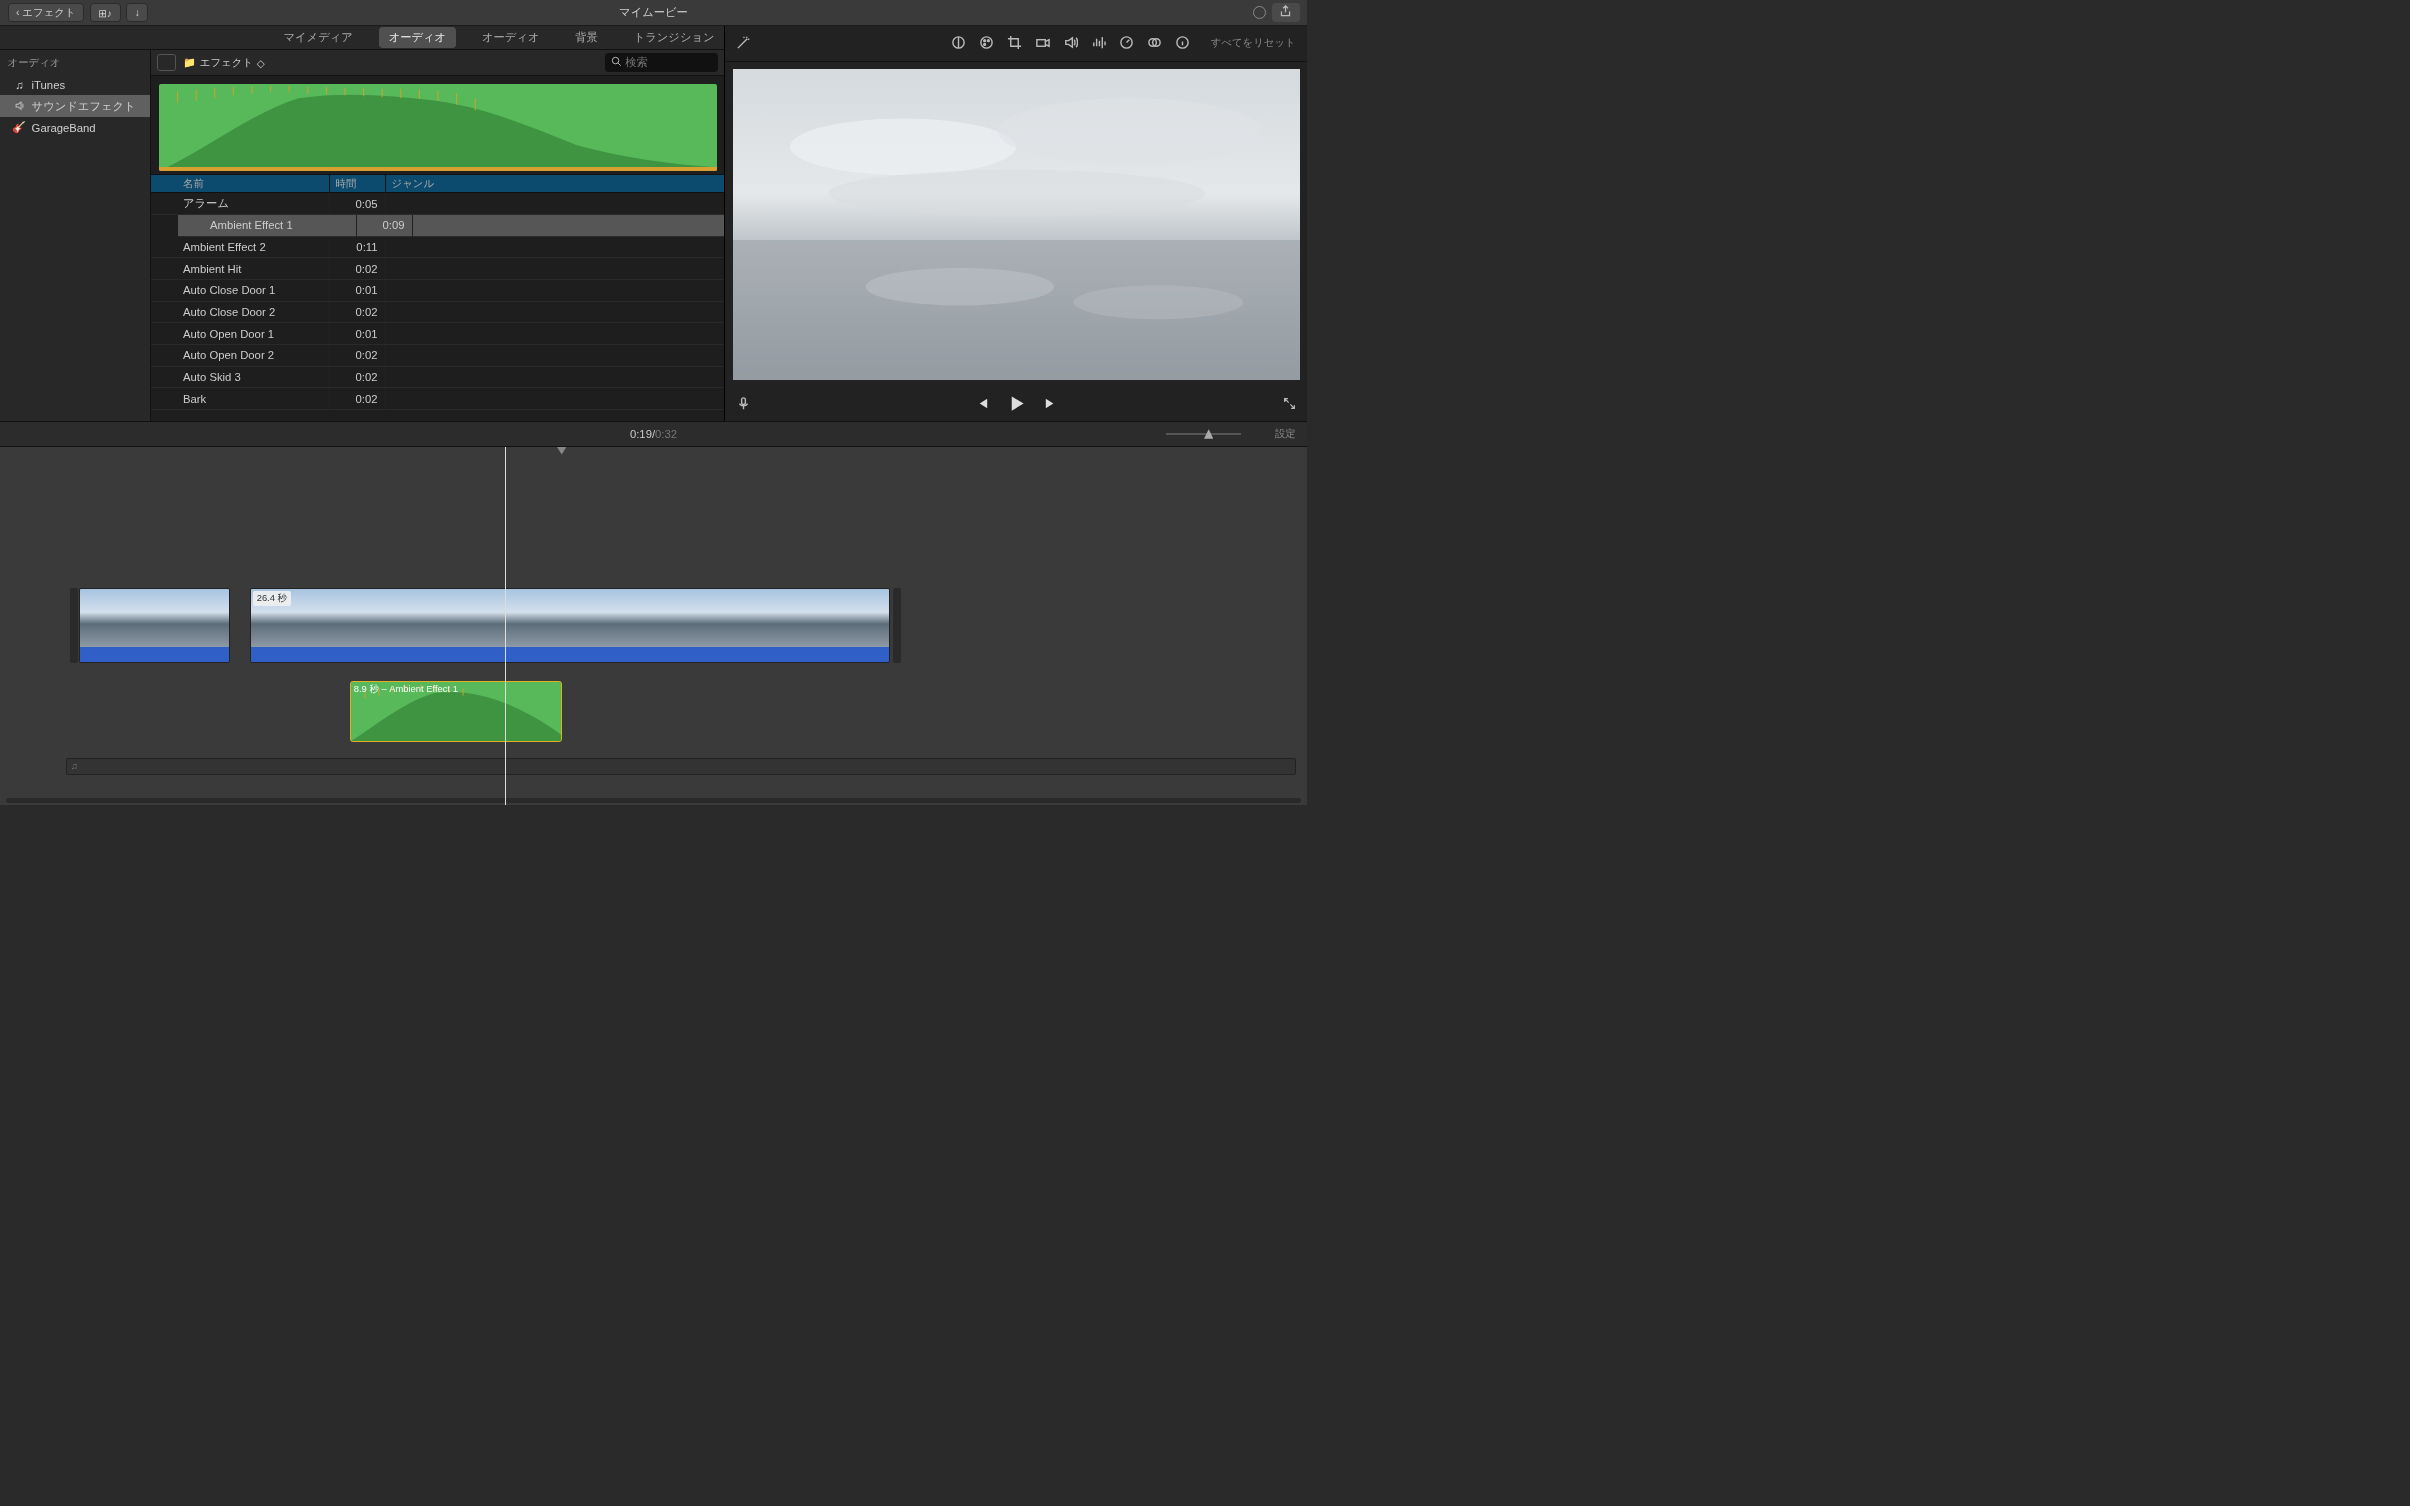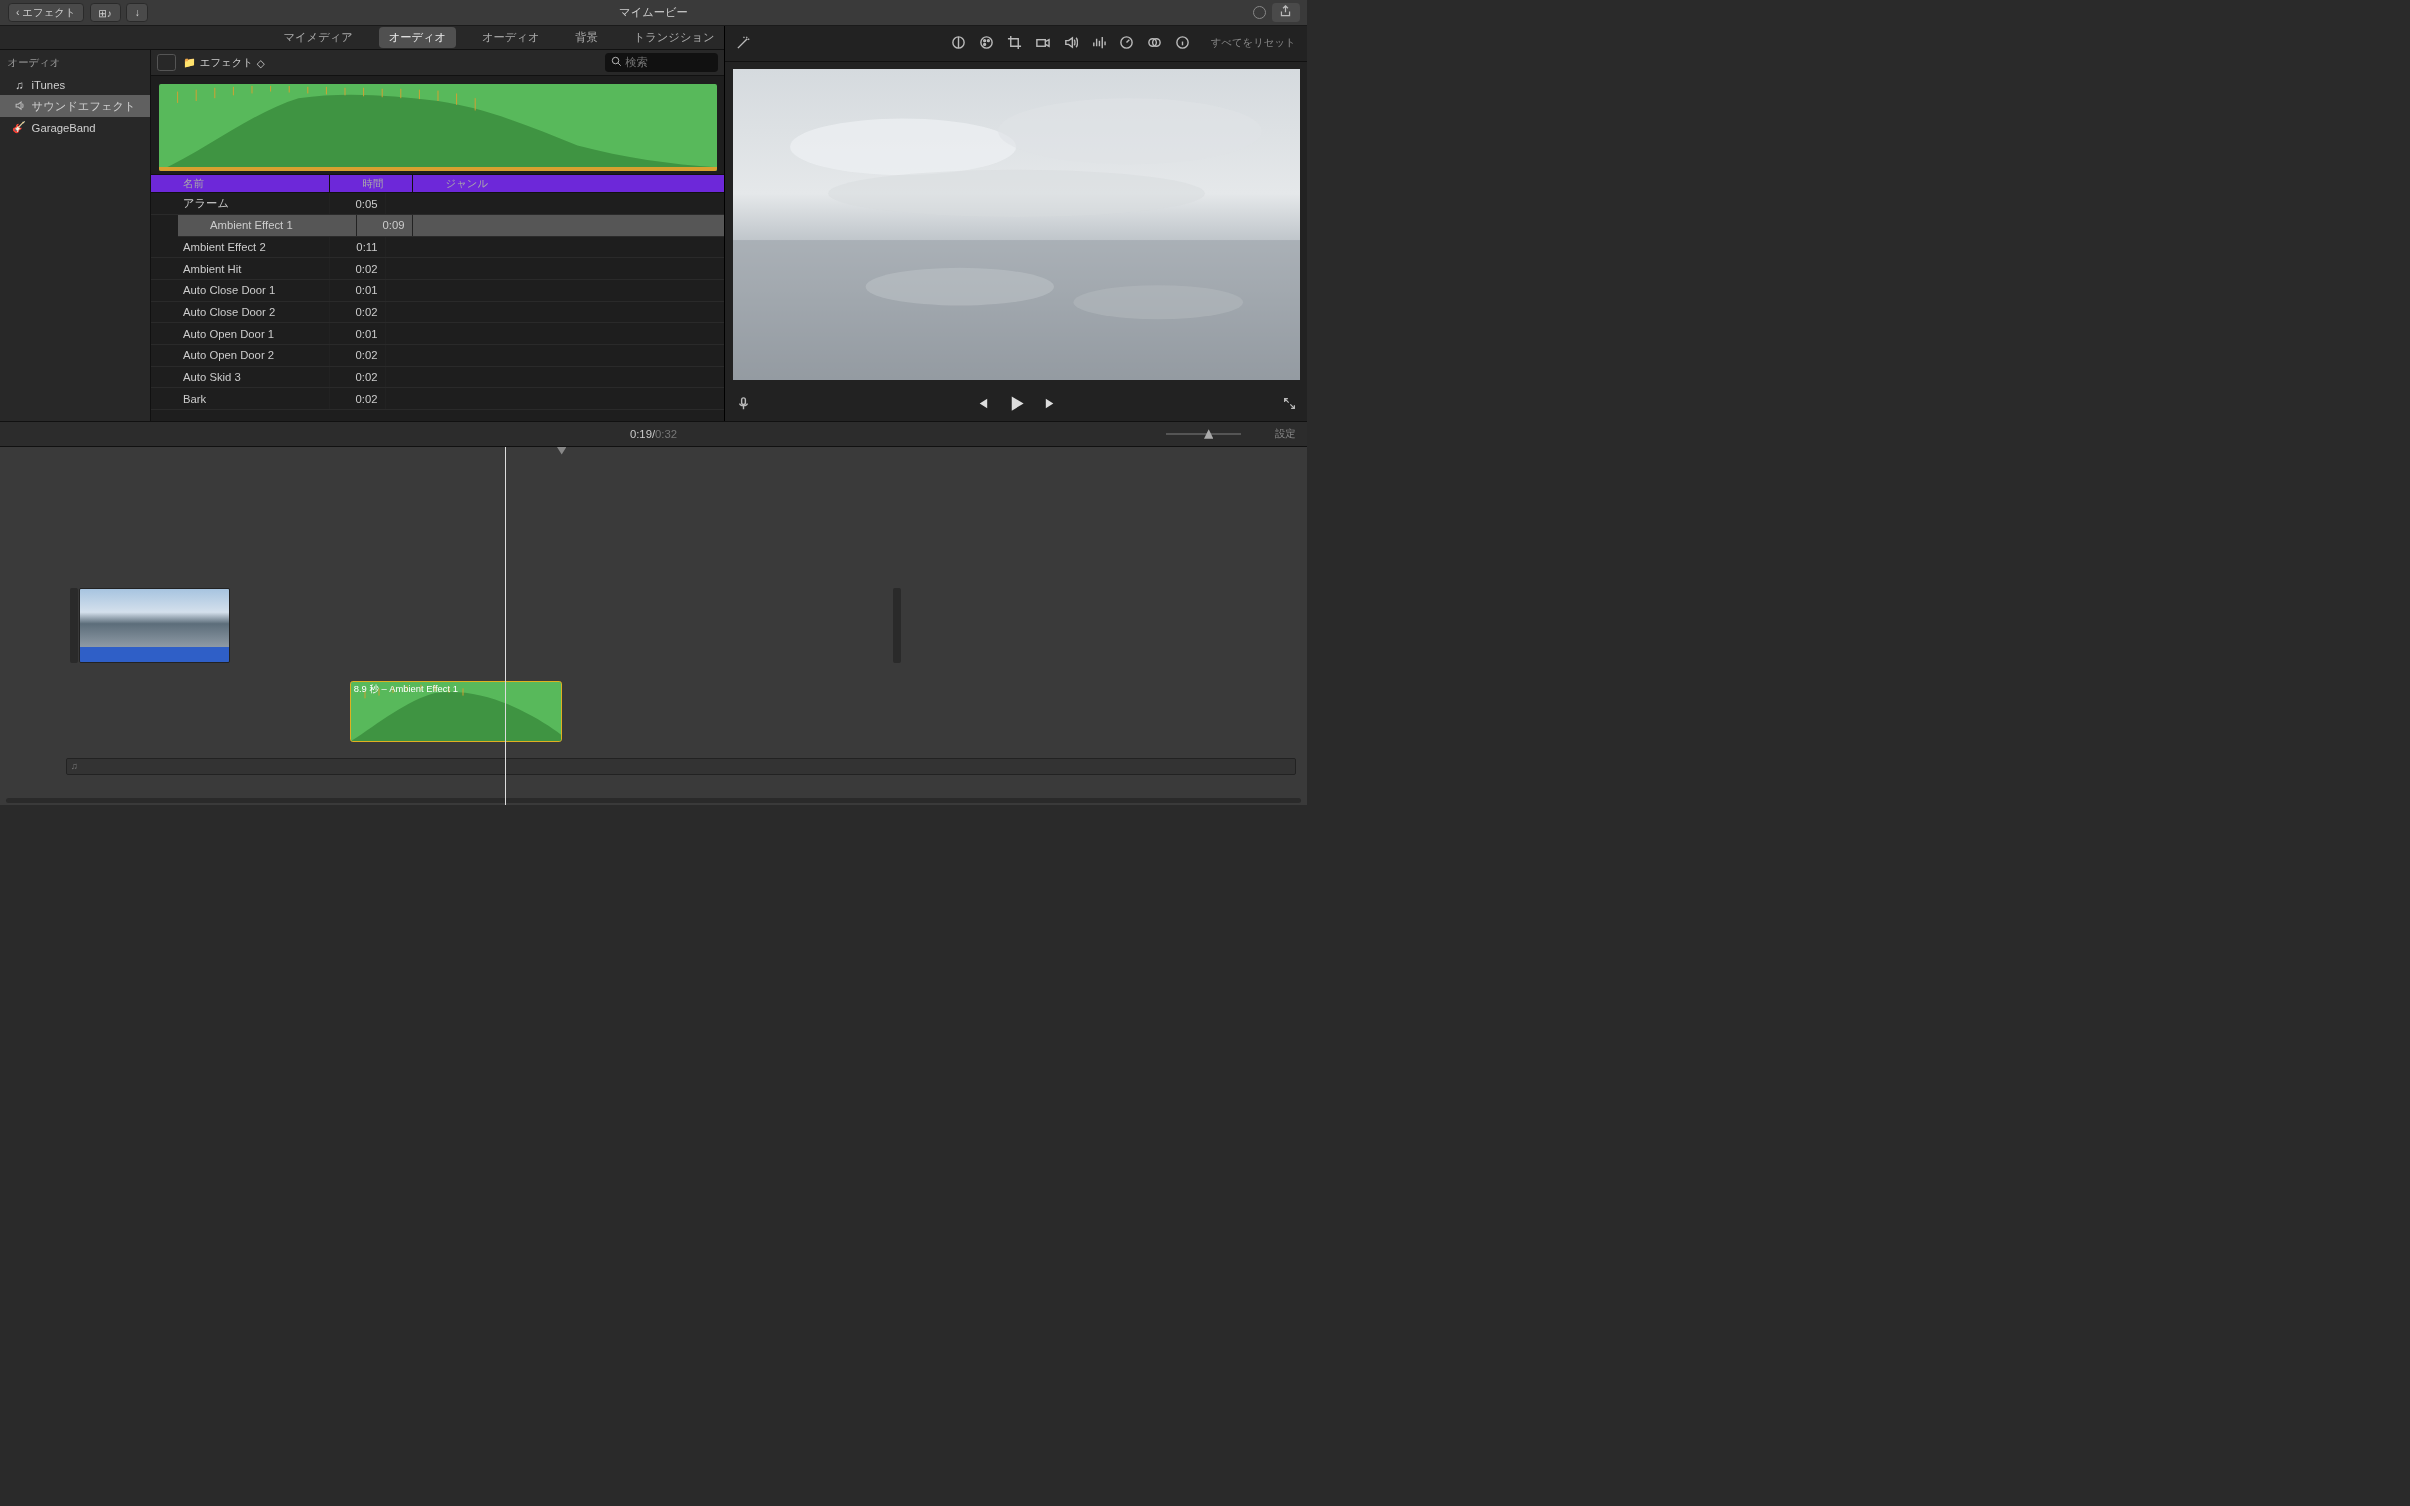--- a/index.html
+++ b/index.html
@@ -112,26 +112,25 @@
   content: "";
   position: absolute;
   bottom: 0; left: 0; right: 0;
   height: 3.8px;
   background: #d8a030;
 }
 
 .table-header {
   display: flex;
   height: 19px;
-  background: #6d28d9;
+  background: #0c4a6e;
   border-top: 0.9px solid #111;
   border-bottom: 0.9px solid #111;
   font-size: 10.4px;
   color: #aaa;
-  gap: 27px;
 }
 .col-name { flex: 0 0 179px; padding-left: 32px; border-right: 0.9px solid #111; display: flex; align-items: center; }
 .col-time { flex: 0 0 56px; padding-left: 5.6px; border-right: 0.9px solid #111; display: flex; align-items: center; }
 .col-genre { flex: 1; padding-left: 5.6px; display: flex; align-items: center; }
 
 .audio-table { flex: 1; overflow-y: auto; }
 .audio-row {
   display: flex;
   height: 21.7px;
   font-size: 11.3px;
@@ -557,20 +556,25 @@
 <div class="timeline-area">
   <div class="marker-caret"></div>
   <div class="playhead"></div>
 
   <div class="clip-handle" style="left:70px"></div>
   <div class="clip-video" style="left:79px;width:151px">
     <div class="thumbs"></div>
     <div class="audio-strip"></div>
   </div>
 
+  <div class="clip-video" style="left:250px;width:640px">
+    <div class="clip-label">26.4 秒</div>
+    <div class="thumbs"></div>
+    <div class="audio-strip"></div>
+  </div>
   <div class="clip-handle" style="left:893px"></div>
 
   <div class="audio-clip">
     <div class="label">8.9 秒 – Ambient Effect 1</div>
     <svg width="100%" height="100%" preserveAspectRatio="none" viewBox="0 0 225 65">
       <path fill="#3f9442" d="M0,65 C30,45 60,20 90,12 C120,8 150,15 180,30 C200,40 215,50 225,58 L225,65 Z"></path>
       <g stroke="#d8a030" stroke-width="1">
         <line x1="15" y1="18" x2="15" y2="10"></line>
           <line x1="30" y1="15" x2="30" y2="7"></line>
           <line x1="45" y1="12" x2="45" y2="5"></line>

